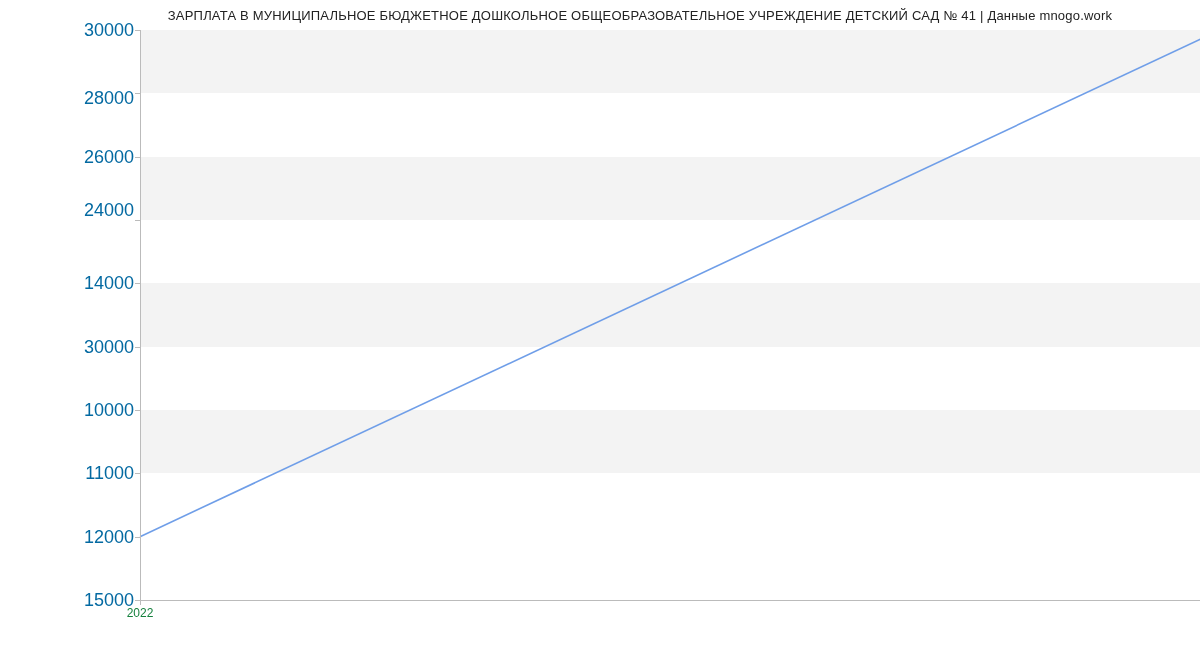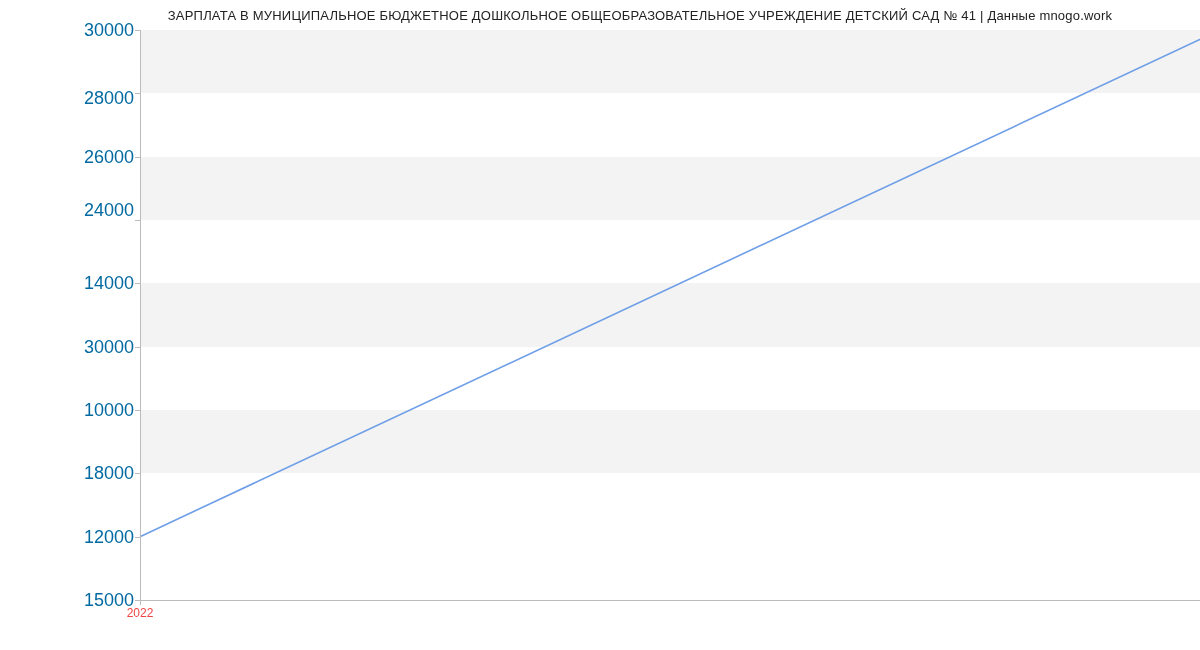--- a/index.html
+++ b/index.html
@@ -56,21 +56,21 @@
   .ytick-mark {
     position: absolute;
     width: 5px;
     height: 1px;
     background: #bbb;
     left: -5px;
   }
   .xtick {
     position: absolute;
     font-size: 12px;
-    color: #ef4444;
+    color: #15803d;
     top: 576px;
     transform: translateX(-50%);
   }
   .xtick-mark {
     position: absolute;
     width: 1px;
     height: 5px;
     background: #bbb;
     top: 570px;
   }
@@ -95,21 +95,21 @@
       <div class="band" style="top: 253.333px; height: 63.3333px;"></div>
       <div class="band" style="top: 380px; height: 63.3333px;"></div>
 
     <svg class="line-layer" viewBox="0 0 1080 570" preserveAspectRatio="none">
       <polyline id="series-0" fill="none" stroke-width="1.6" points="0,506.6666666666667 1080,0" stroke="#6f9ee8"></polyline>
     </svg>
   <div class="ytick" style="top: 570px;">15000</div>
       <div class="ytick-mark" style="top: 570px;"></div>
       <div class="ytick" style="top: 506.667px;">12000</div>
       <div class="ytick-mark" style="top: 506.667px;"></div>
-      <div class="ytick" style="top: 443.333px;">18000</div>
+      <div class="ytick" style="top: 443.333px;">11000</div>
       <div class="ytick-mark" style="top: 443.333px;"></div>
       <div class="ytick" style="top: 380px;">10000</div>
       <div class="ytick-mark" style="top: 380px;"></div>
       <div class="ytick" style="top: 316.667px;">30000</div>
       <div class="ytick-mark" style="top: 316.667px;"></div>
       <div class="ytick" style="top: 253.333px;">14000</div>
       <div class="ytick-mark" style="top: 253.333px;"></div>
       <div class="ytick" style="top: 180px; text-align: right;">24000</div>
       <div class="ytick-mark" style="top: 190px;"></div>
       <div class="ytick" style="top: 126.667px;">26000</div>

